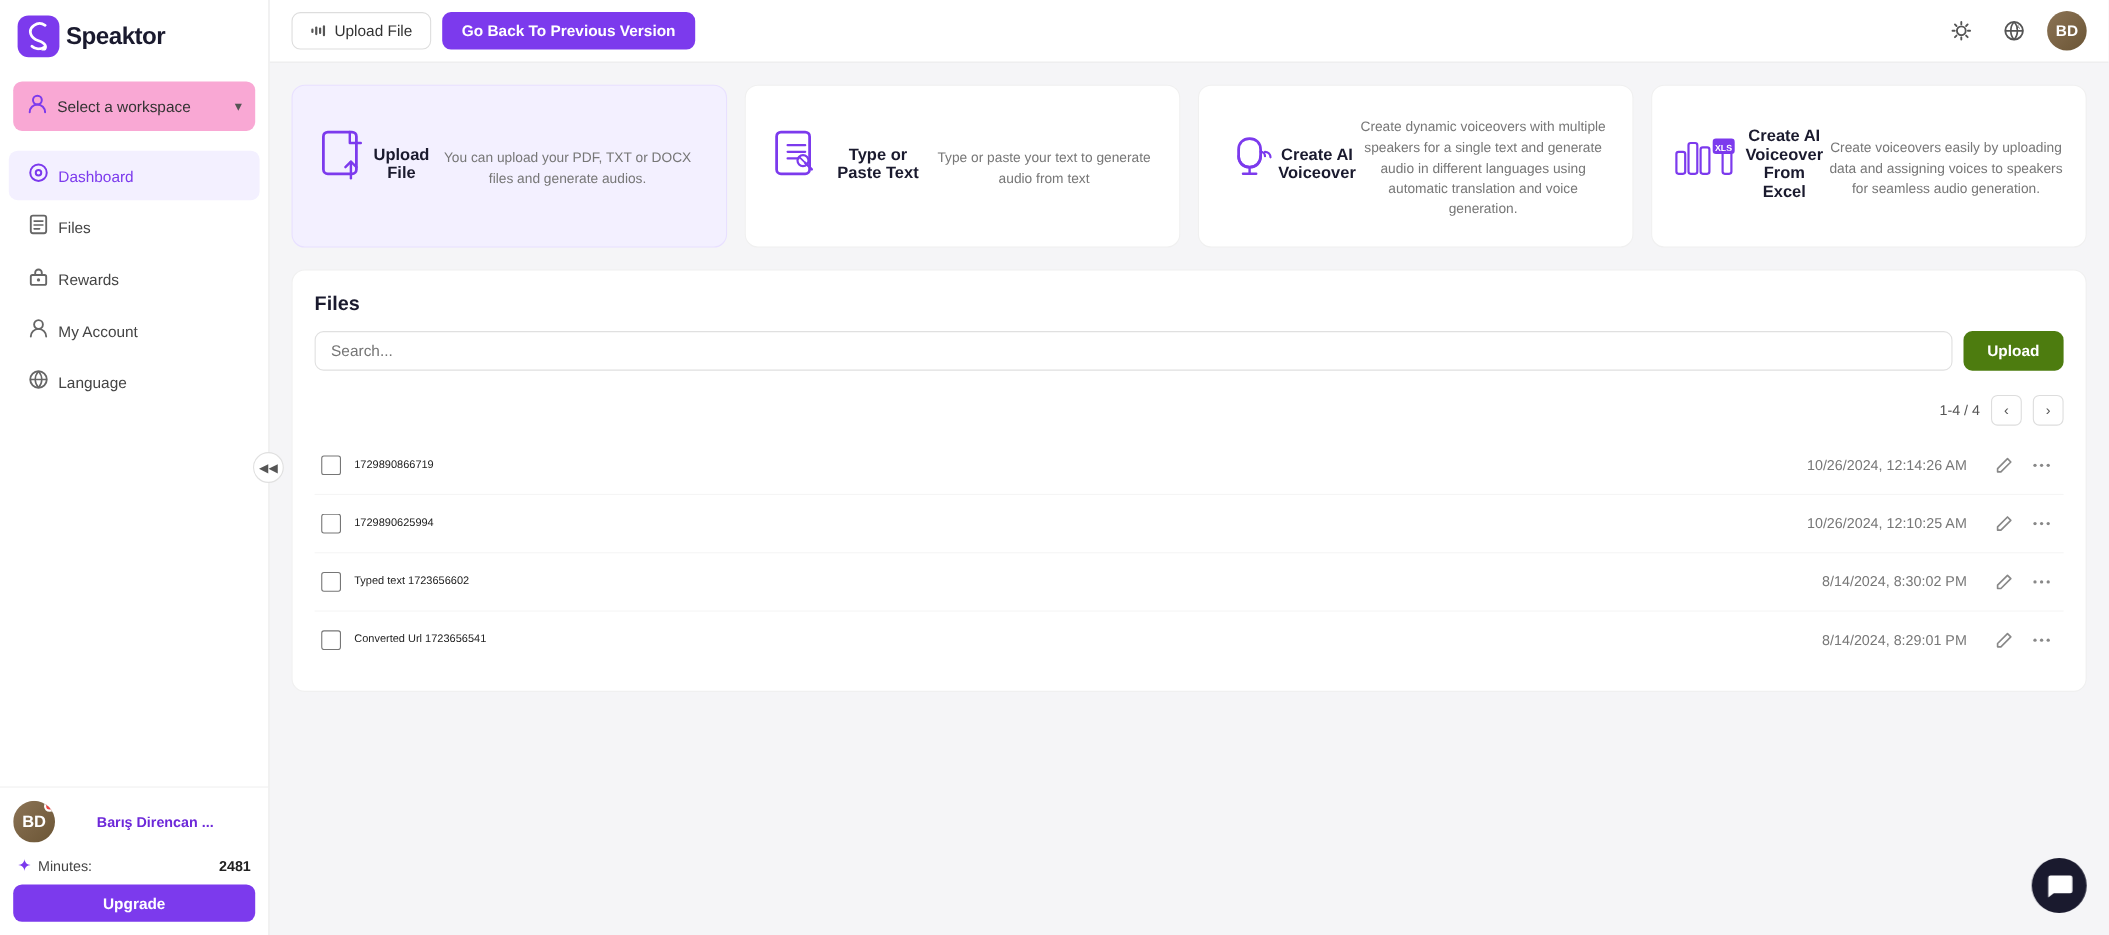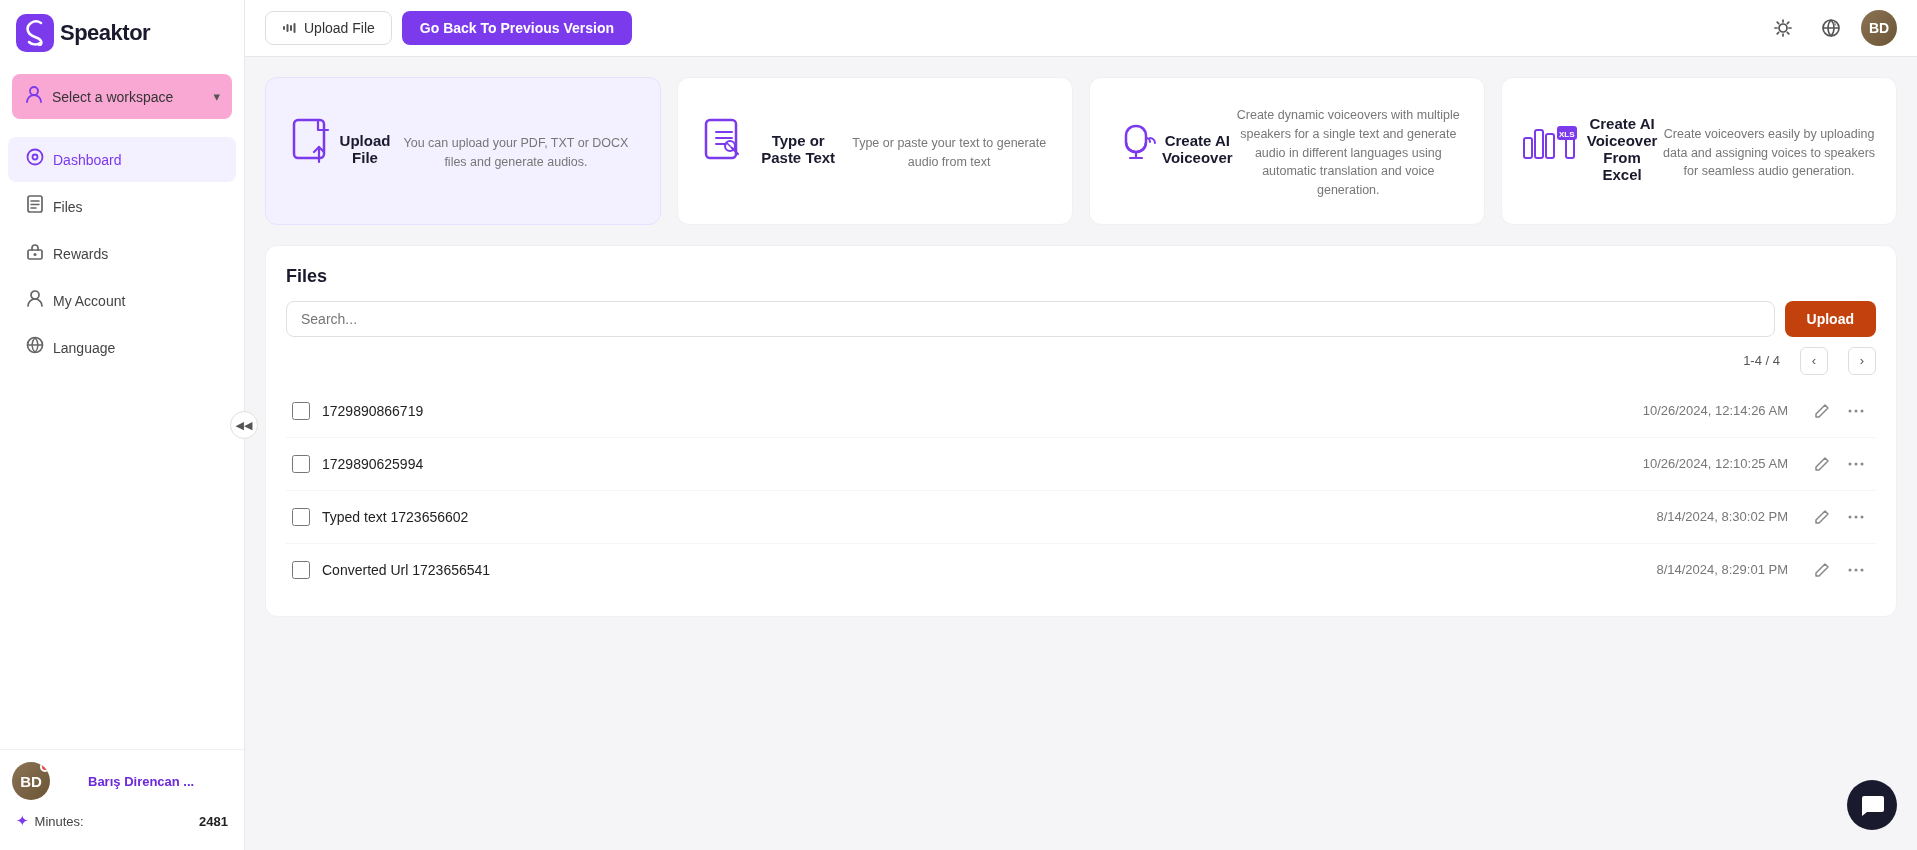--- a/index.html
+++ b/index.html
@@ -328,47 +328,47 @@
     }
     .files-header {
       font-size: 18px;
       font-weight: 700;
       color: #1a1a2e;
       margin-bottom: 14px;
     }
     .search-upload-row {
       display: flex;
       gap: 10px;
-      margin-bottom: 4px;
+      margin-bottom: 16px;
     }
     .search-input {
       flex: 1;
       padding: 9px 14px;
       border: 1px solid #e0e0e0;
       border-radius: 8px;
       font-size: 14px;
       color: #333;
       outline: none;
     }
     .upload-btn {
       padding: 9px 22px;
-      background: #c2410c;
+      background: #4d7c0f;
       color: white;
       border: none;
       border-radius: 8px;
       font-size: 14px;
       font-weight: 600;
       cursor: pointer;
     }
 
     .pagination-row {
       display: flex;
       justify-content: flex-end;
       align-items: center;
-      gap: 20px;
+      gap: 10px;
       padding: 6px 0 10px;
       font-size: 13px;
       color: #555;
     }
     .page-nav-btn {
       width: 28px;
       height: 28px;
       border: 1px solid #ddd;
       background: #fff;
       border-radius: 6px;
@@ -392,21 +392,21 @@
     .file-checkbox {
       width: 18px;
       height: 18px;
       border: 2px solid #ccc;
       border-radius: 4px;
       cursor: pointer;
       flex-shrink: 0;
     }
     .file-name {
       flex: 1;
-      font-size: 14px;
+      font-size: 10px;
       color: #222;
       font-weight: 400;
     }
     .file-date {
       font-size: 13px;
       color: #777;
       white-space: nowrap;
       margin-right: 8px;
     }
     .file-actions {
@@ -542,20 +542,21 @@
       </div>
       <span class="user-name">Barış Direncan ...</span>
     </div>
     <div class="minutes-row">
       <div class="minutes-left">
         <span class="star-icon">✦</span>
         <span>Minutes:</span>
       </div>
       <span class="minutes-count">2481</span>
     </div>
+    <button class="upgrade-btn">Upgrade</button>
   </div>
 </aside>
 
 <main class="main">
 
   <header class="topbar">
     <div class="topbar-left">
       <button class="upload-file-btn">
         <svg width="16" height="16" viewBox="0 0 16 16" fill="none">
           <rect x="1" y="6" width="2" height="4" rx="1" fill="#555"></rect>

